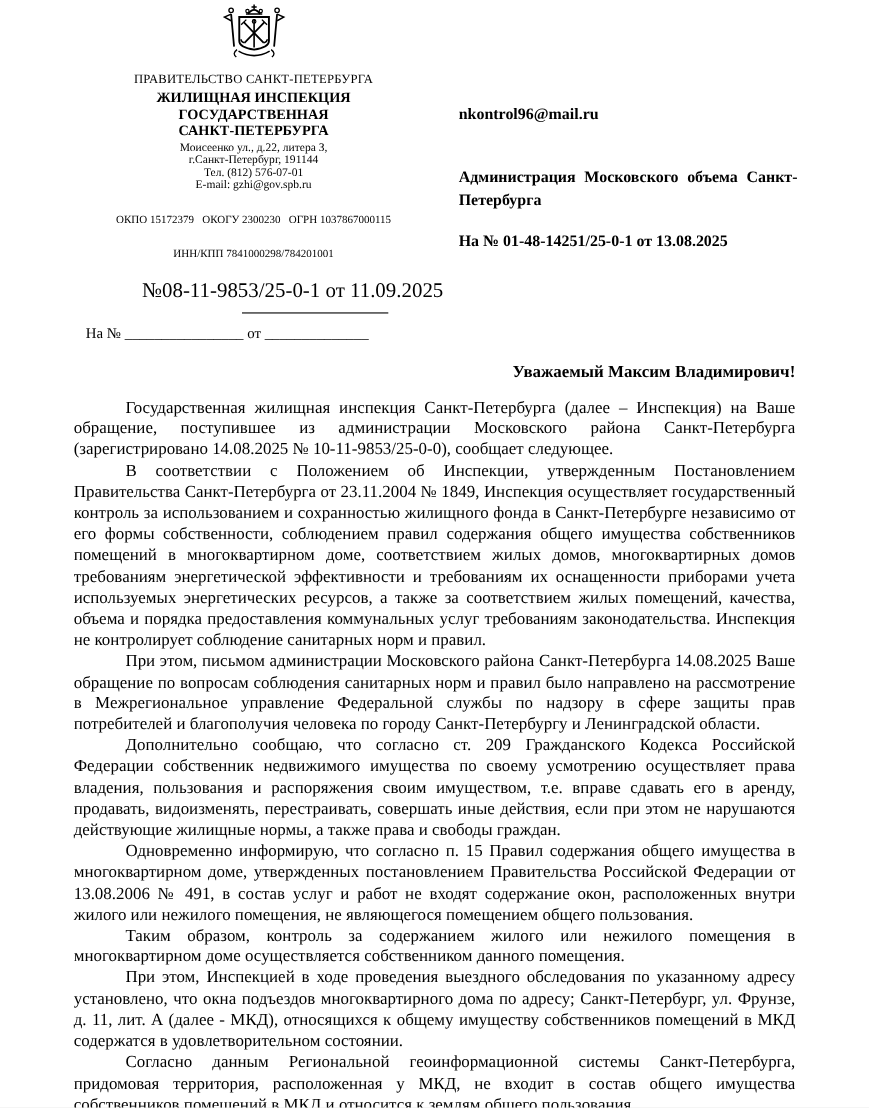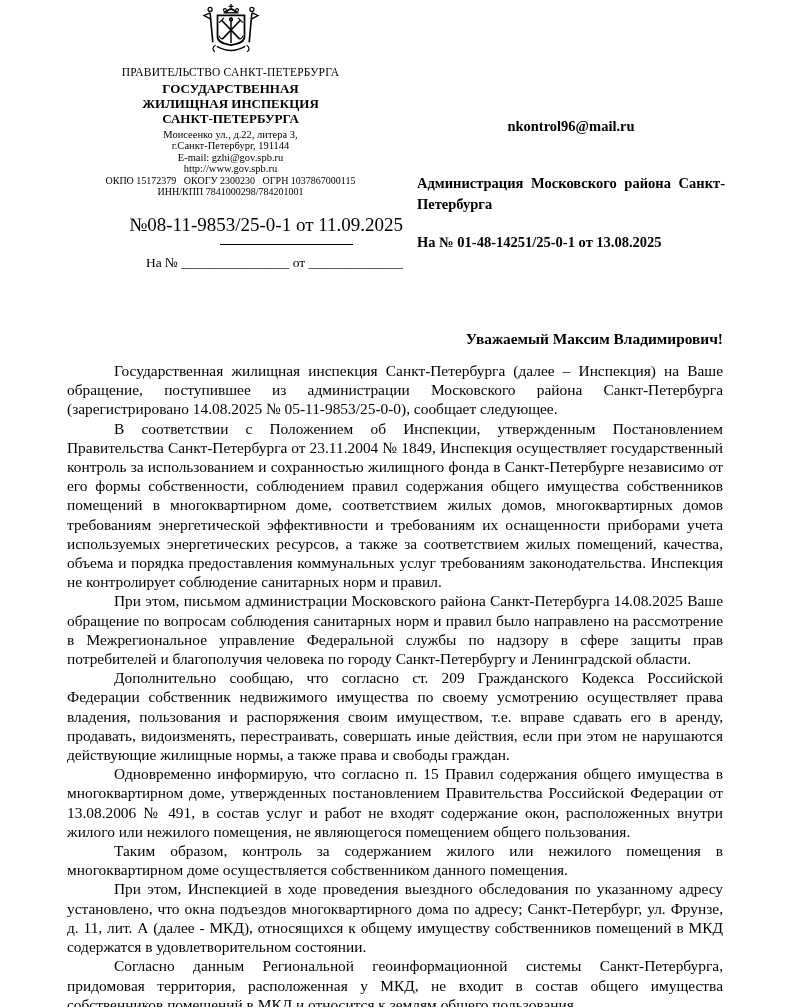--- a/index.html
+++ b/index.html
@@ -21,49 +21,49 @@
     top: 2px;
     width: 345px;
     text-align: center;
   }
   .emblem { display: block; margin: 0 auto 2px auto; }
   .gov-title { font-size: 11.5px; letter-spacing: 0.2px; margin-top: 2px; }
   .org-line { font-size: 13px; font-weight: bold; line-height: 15.2px; }
   .org-block { margin-top: 3px; }
   .addr-line { font-size: 10.5px; line-height: 11.6px; text-align: center; }
   .addr-block { margin-top: 2px; }
-  .codes-line { font-size: 10px; line-height: 11.4px; white-space: pre-wrap; }
+  .codes-line { font-size: 10px; line-height: 11.4px; white-space: pre-wrap; margin-top: 20px; }
   .outgoing-number { font-size: 19px; margin-top: 16px; text-align: right; white-space: nowrap; }
   .sign-line {
     display: block;
     margin: 2px 0 0 162px;
     width: 133px;
     border-bottom: 1.2px solid #000;
     height: 6px;
   }
   .reply-line {
     margin-top: 10px;
-    text-align: right;
+    text-align: left;
     padding-left: 20px;
     font-size: 13.5px;
     white-space: nowrap;
   }
 
   
   .recipient {
     position: absolute;
     left: 417px;
     top: 88px;
     width: 308px;
     font-weight: bold;
     font-size: 14.5px;
     line-height: 20px;
   }
   .recipient-name { margin: 0; }
-  .recipient-email { margin: 28px 0 0 0; text-align: center; }
+  .recipient-email { margin: 6px 0 0 0; }
   .recipient-org {
     margin: 37px 0 0 0;
     text-align: justify;
     text-align-last: left;
     line-height: 21px;
   }
   .recipient-ref { margin: 17px 0 0 0; white-space: nowrap; }
 
   
   .salutation {
@@ -117,54 +117,54 @@
       <path d="M37.5,30.5 l7,-7 M65.5,23.5 l7,7" stroke-width="1.8"></path>
       <path d="M68,55 q4,-1 5,-5 M42,55 q-4,-1 -5,-5" stroke-width="1.8"></path>
 
       <path d="M34,66 q21,12 42,0" stroke-width="2.2"></path>
       <path d="M32,64 q-7,5 -1,10 M78,64 q7,5 1,10" stroke-width="1.8"></path>
     </svg>
 
     <div class="gov-title">ПРАВИТЕЛЬСТВО САНКТ-ПЕТЕРБУРГА</div>
 
     <div class="org-block">
+      <div class="org-line">ЖИЛИЩНАЯ ИНСПЕКЦИЯ</div>
       <div class="org-line">ГОСУДАРСТВЕННАЯ</div>
-      <div class="org-line">ЖИЛИЩНАЯ ИНСПЕКЦИЯ</div>
       <div class="org-line">САНКТ-ПЕТЕРБУРГА</div>
     </div>
 
     <div class="addr-block">
       <div class="addr-line">Моисеенко ул., д.22, литера З,</div>
       <div class="addr-line">г.Санкт-Петербург, 191144</div>
+      <div class="addr-line">Тел. (812) 576-07-01</div>
       <div class="addr-line">E-mail: gzhi@gov.spb.ru</div>
-      <div class="addr-line">http://www.gov.spb.ru</div>
       <div class="codes-line">ОКПО 15172379   ОКОГУ 2300230   ОГРН 1037867000115</div>
       <div class="codes-line">ИНН/КПП 7841000298/784201001</div>
     </div>
 
     <div class="outgoing-number">№08-11-9853/25-0-1 от 11.09.2025</div>
     <span class="sign-line"></span>
 
     <div class="reply-line"><span>На №</span>
       <span>________________</span>
       <span>от</span>
       <span>______________</span>
     </div>
   </div>
 
   <div class="recipient">
     <p class="recipient-email">nkontrol96@mail.ru</p>
-    <p class="recipient-org">Администрация Московского района Санкт-Петербурга</p>
+    <p class="recipient-org">Администрация Московского объема Санкт-Петербурга</p>
     <p class="recipient-ref">На № 01-48-14251/25-0-1 от 13.08.2025</p>
   </div>
 
   <div class="salutation">Уважаемый Максим Владимирович!</div>
 
   <div class="body-text">
-    <p>Государственная жилищная инспекция Санкт-Петербурга (далее – Инспекция) на Ваше обращение, поступившее из администрации Московского района Санкт-Петербурга (зарегистрировано 14.08.2025 № 05-11-9853/25-0-0), сообщает следующее.</p>
+    <p>Государственная жилищная инспекция Санкт-Петербурга (далее – Инспекция) на Ваше обращение, поступившее из администрации Московского района Санкт-Петербурга (зарегистрировано 14.08.2025 № 10-11-9853/25-0-0), сообщает следующее.</p>
     <p>В соответствии с Положением об Инспекции, утвержденным Постановлением Правительства Санкт-Петербурга от 23.11.2004 № 1849, Инспекция осуществляет государственный контроль за использованием и сохранностью жилищного фонда в Санкт-Петербурге независимо от его формы собственности, соблюдением правил содержания общего имущества собственников помещений в многоквартирном доме, соответствием жилых домов, многоквартирных домов требованиям энергетической эффективности и требованиям их оснащенности приборами учета используемых энергетических ресурсов, а также за соответствием жилых помещений, качества, объема и порядка предоставления коммунальных услуг требованиям законодательства. Инспекция не контролирует соблюдение санитарных норм и правил.</p>
     <p>При этом, письмом администрации Московского района Санкт-Петербурга 14.08.2025 Ваше обращение по вопросам соблюдения санитарных норм и правил было направлено на рассмотрение в Межрегиональное управление Федеральной службы по надзору в сфере защиты прав потребителей и благополучия человека по городу Санкт-Петербургу и Ленинградской области.</p>
     <p>Дополнительно сообщаю, что согласно ст. 209 Гражданского Кодекса Российской Федерации собственник недвижимого имущества по своему усмотрению осуществляет права владения, пользования и распоряжения своим имуществом, т.е. вправе сдавать его в аренду, продавать, видоизменять, перестраивать, совершать иные действия, если при этом не нарушаются действующие жилищные нормы, а также права и свободы граждан.</p>
     <p>Одновременно информирую, что согласно п. 15 Правил содержания общего имущества в многоквартирном доме, утвержденных постановлением Правительства Российской Федерации от 13.08.2006 № 491, в состав услуг и работ не входят содержание окон, расположенных внутри жилого или нежилого помещения, не являющегося помещением общего пользования.</p>
     <p>Таким образом, контроль за содержанием жилого или нежилого помещения в многоквартирном доме осуществляется собственником данного помещения.</p>
     <p>При этом, Инспекцией в ходе проведения выездного обследования по указанному адресу установлено, что окна подъездов многоквартирного дома по адресу; Санкт-Петербург, ул. Фрунзе, д. 11, лит. А (далее - МКД), относящихся к общему имуществу собственников помещений в МКД содержатся в удовлетворительном состоянии.</p>
     <p>Согласно данным Региональной геоинформационной системы Санкт-Петербурга, придомовая территория, расположенная у МКД, не входит в состав общего имущества собственников помещений в МКД и относится к землям общего пользования.</p>
   </div>
 
 </div>

